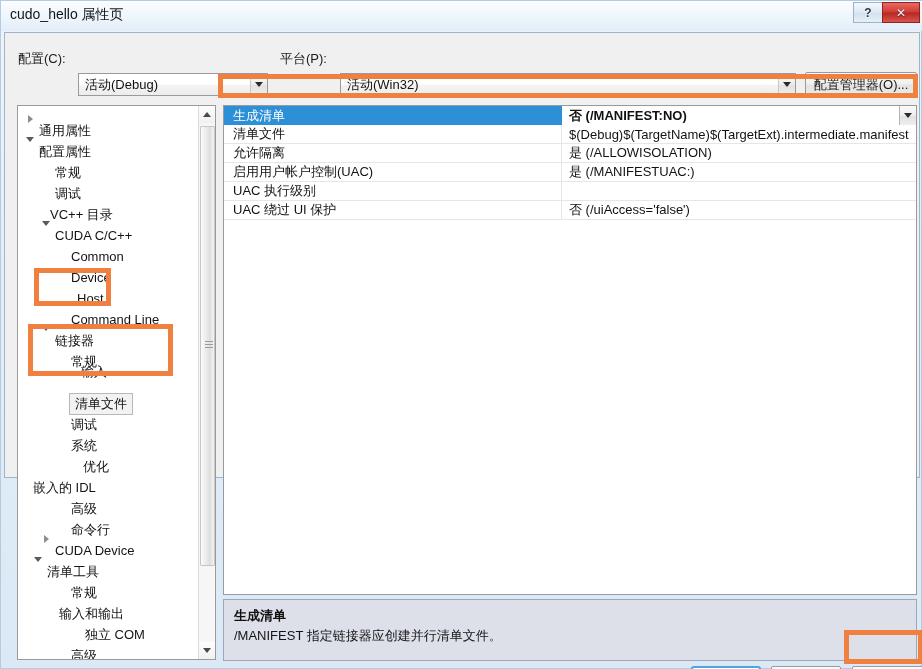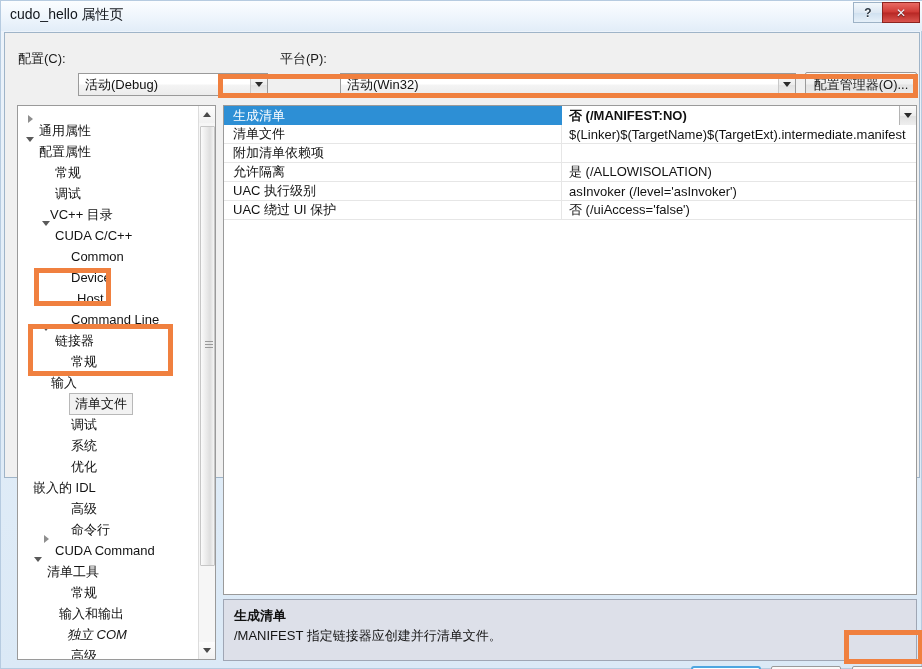--- a/index.html
+++ b/index.html
@@ -295,73 +295,73 @@
           <div class="tree-item" style="padding-left: 22px;">
             <span class="expander">
               <i class="tri-open"></i>
             </span>
             <span class="lbl">链接器</span>
           </div>
           <div class="tree-item" style="padding-left: 38px;">
             <span class="expander"></span>
             <span class="lbl">常规</span>
           </div>
-          <div class="tree-item" style="padding-left: 18px;">
+          <div class="tree-item" style="padding-left: 48px; align-items: flex-end;">
             <span class="expander"></span>
             <span class="lbl">输入</span>
           </div>
           <div class="tree-item selected" style="padding-left: 38px;">
             <span class="expander"></span>
             <span class="lbl">清单文件</span>
           </div>
           <div class="tree-item" style="padding-left: 38px;">
             <span class="expander"></span>
             <span class="lbl">调试</span>
           </div>
           <div class="tree-item" style="padding-left: 38px;">
             <span class="expander"></span>
             <span class="lbl">系统</span>
           </div>
-          <div class="tree-item" style="padding-left: 38px; font-family: Liberation Mono, monospace;">
+          <div class="tree-item" style="padding-left: 50px; font-family: Liberation Mono, monospace;">
             <span class="expander"></span>
             <span class="lbl">优化</span>
           </div>
           <div class="tree-item" style="">
             <span class="expander"></span>
             <span class="lbl">嵌入的 IDL</span>
           </div>
           <div class="tree-item" style="padding-left: 38px;">
             <span class="expander"></span>
             <span class="lbl">高级</span>
           </div>
           <div class="tree-item" style="padding-left: 38px;">
             <span class="expander"></span>
             <span class="lbl">命令行</span>
           </div>
           <div class="tree-item" style="padding-left: 22px;">
             <span class="expander">
               <i class="tri-closed"></i>
             </span>
-            <span class="lbl">CUDA Command</span>
+            <span class="lbl">CUDA Device</span>
           </div>
           <div class="tree-item" style="padding-left: 14px;">
             <span class="expander">
               <i class="tri-open"></i>
             </span>
             <span class="lbl">清单工具</span>
           </div>
           <div class="tree-item" style="padding-left: 38px;">
             <span class="expander"></span>
             <span class="lbl">常规</span>
           </div>
           <div class="tree-item" style="padding-left: 26px;">
             <span class="expander"></span>
             <span class="lbl">输入和输出</span>
           </div>
-          <div class="tree-item" style="padding-left: 34px; font-style: italic;">
+          <div class="tree-item" style="padding-left: 52px;">
             <span class="expander"></span>
             <span class="lbl">独立 COM</span>
           </div>
           <div class="tree-item" style="padding-left: 38px;">
             <span class="expander"></span>
             <span class="lbl">高级</span>
           </div>
           <div class="tree-item" style="padding-left: 38px;">
             <span class="expander"></span>
             <span class="lbl">命令行</span>
@@ -388,33 +388,32 @@
     <div id="grid-pane">
         <div class="prop-row sel">
           <div class="pname">生成清单</div>
           <div class="pval">否 (/MANIFEST:NO)</div>
           <div id="grid-dd-btn">
             <i class="tri-down"></i>
           </div>
         </div>
         <div class="prop-row">
           <div class="pname">清单文件</div>
-          <div class="pval">$(Linker)$(TargetName)$(TargetExt).intermediate.manifest</div>
-        </div>
-        <div class="prop-row">
-          <div class="pname">附加清单依赖项</div>
-          <div class="pval"></div>
+          <div class="pval">$(Debug)$(TargetName)$(TargetExt).intermediate.manifest</div>
         </div>
         <div class="prop-row">
           <div class="pname">允许隔离</div>
           <div class="pval">是 (/ALLOWISOLATION)</div>
         </div>
         <div class="prop-row">
+          <div class="pname">启用用户帐户控制(UAC)</div>
+          <div class="pval">是 (/MANIFESTUAC:)</div>
+        </div>
+        <div class="prop-row">
           <div class="pname">UAC 执行级别</div>
-          <div class="pval">asInvoker (/level='asInvoker')</div>
         </div>
         <div class="prop-row">
           <div class="pname">UAC 绕过 UI 保护</div>
           <div class="pval">否 (/uiAccess='false')</div>
         </div>
       </div>
 
     <div id="desc-pane">
       <div id="desc-title">生成清单</div>
       <div id="desc-body">/MANIFEST 指定链接器应创建并行清单文件。</div>

